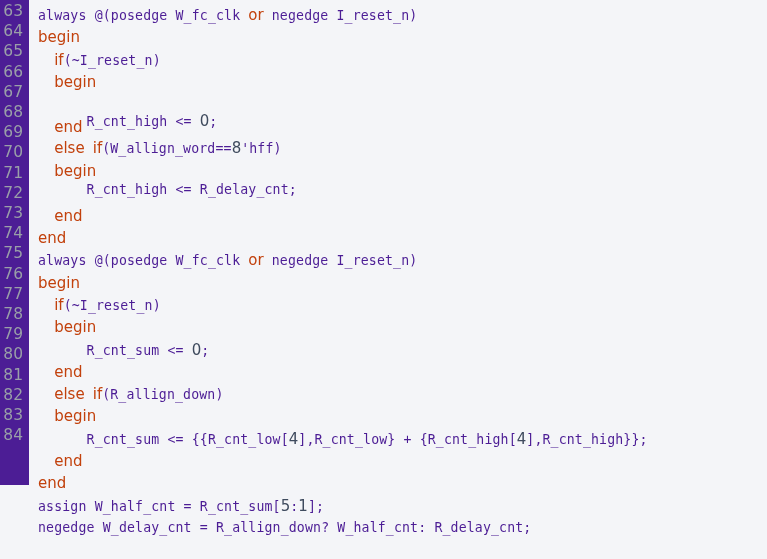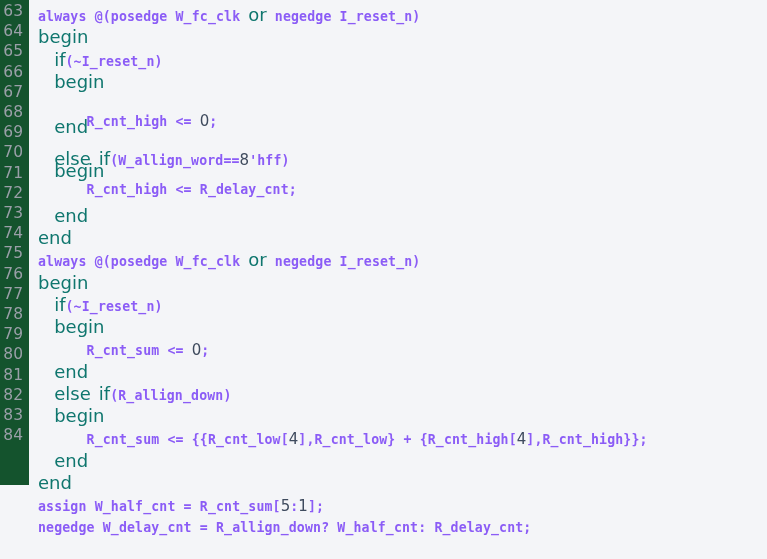--- a/index.html
+++ b/index.html
@@ -22,21 +22,21 @@
     background: #f4f5f8;
   }
 
   
   #gutter {
     position: absolute;
     left: 0;
     top: 0;
     width: 29px;
     height: 485px;
-    background: #14532d;
+    background: #4c1d95;
   }
   .gutter-num {
     position: absolute;
     right: 6px;
     width: 26px;
     text-align: right;
     font-family: "DejaVu Sans", sans-serif;
     font-size: 15.5px;
     line-height: 20px;
     color: #9a9fa8;
@@ -55,26 +55,26 @@
     position: absolute;
     left: 0;
     white-space: pre;
     font-family: "DejaVu Sans Mono", monospace;
     font-size: 13.2px;
     line-height: 22.3px;
     letter-spacing: 0.15px;
     color: #4b5361;
   }
   
-  .tok-plain { color: #8b5cf6; font-weight: bold; }
+  .tok-plain { color: #4c1d95; }
   
   .tok-kw {
-    color: #0f766e;
+    color: #c2410c;
     font-family: "DejaVu Sans", sans-serif;
-    font-size: 18px;
+    font-size: 15px;
     letter-spacing: 0;
   }
   
   .tok-num {
     color: #3f4b5e;
     font-family: "DejaVu Sans", sans-serif;
     font-size: 15px;
     letter-spacing: 0;
   }
 
@@ -127,21 +127,21 @@
       <div class="gutter-num" style="top: 425.2px;">84</div>
     </div>
 
   <div id="code-area">
       <div class="code-line" style="top: 4px;"><span class="tok-plain">always @(posedge W_fc_clk </span><span class="tok-kw">or</span><span class="tok-plain"> negedge I_reset_n)</span></div>
       <div class="code-line" style="top: 26.3px;"><span class="tok-kw">begin</span></div>
       <div class="code-line" style="top: 48.6px;"><span class="tok-plain">  </span><span class="tok-kw">if</span><span class="tok-plain">(~I_reset_n)</span></div>
       <div class="code-line" style="top: 70.9px;"><span class="tok-plain">  </span><span class="tok-kw">begin</span></div>
       <div class="code-line" style="top: 110px;"><span class="tok-plain">      R_cnt_high &lt;= </span><span class="tok-num">0</span><span class="tok-plain">;</span></div>
       <div class="code-line" style="top: 115.5px;"><span class="tok-plain">  </span><span class="tok-kw">end</span></div>
-      <div class="code-line" style="top: 148px;"><span class="tok-plain">  </span><span class="tok-kw">else</span><span class="tok-plain"> </span><span class="tok-kw">if</span><span class="tok-plain">(W_allign_word==</span><span class="tok-num">8</span><span class="tok-plain">'hff)</span></div>
+      <div class="code-line" style="top: 137px;"><span class="tok-plain">  </span><span class="tok-kw">else</span><span class="tok-plain"> </span><span class="tok-kw">if</span><span class="tok-plain">(W_allign_word==</span><span class="tok-num">8</span><span class="tok-plain">'hff)</span></div>
       <div class="code-line" style="top: 160.1px;"><span class="tok-plain">  </span><span class="tok-kw">begin</span></div>
       <div class="code-line" style="top: 179px;"><span class="tok-plain">      R_cnt_high &lt;= R_delay_cnt;</span></div>
       <div class="code-line" style="top: 204.7px;"><span class="tok-plain">  </span><span class="tok-kw">end</span></div>
       <div class="code-line" style="top: 227px;"><span class="tok-kw">end</span></div>
       <div class="code-line" style="top: 249.3px;"><span class="tok-plain">always @(posedge W_fc_clk </span><span class="tok-kw">or</span><span class="tok-plain"> negedge I_reset_n)</span></div>
       <div class="code-line" style="top: 271.6px;"><span class="tok-kw">begin</span></div>
       <div class="code-line" style="top: 293.9px;"><span class="tok-plain">  </span><span class="tok-kw">if</span><span class="tok-plain">(~I_reset_n)</span></div>
       <div class="code-line" style="top: 316.2px;"><span class="tok-plain">  </span><span class="tok-kw">begin</span></div>
       <div class="code-line" style="top: 338.5px;"><span class="tok-plain">      R_cnt_sum &lt;= </span><span class="tok-num">0</span><span class="tok-plain">;</span></div>
       <div class="code-line" style="top: 360.8px;"><span class="tok-plain">  </span><span class="tok-kw">end</span></div>

